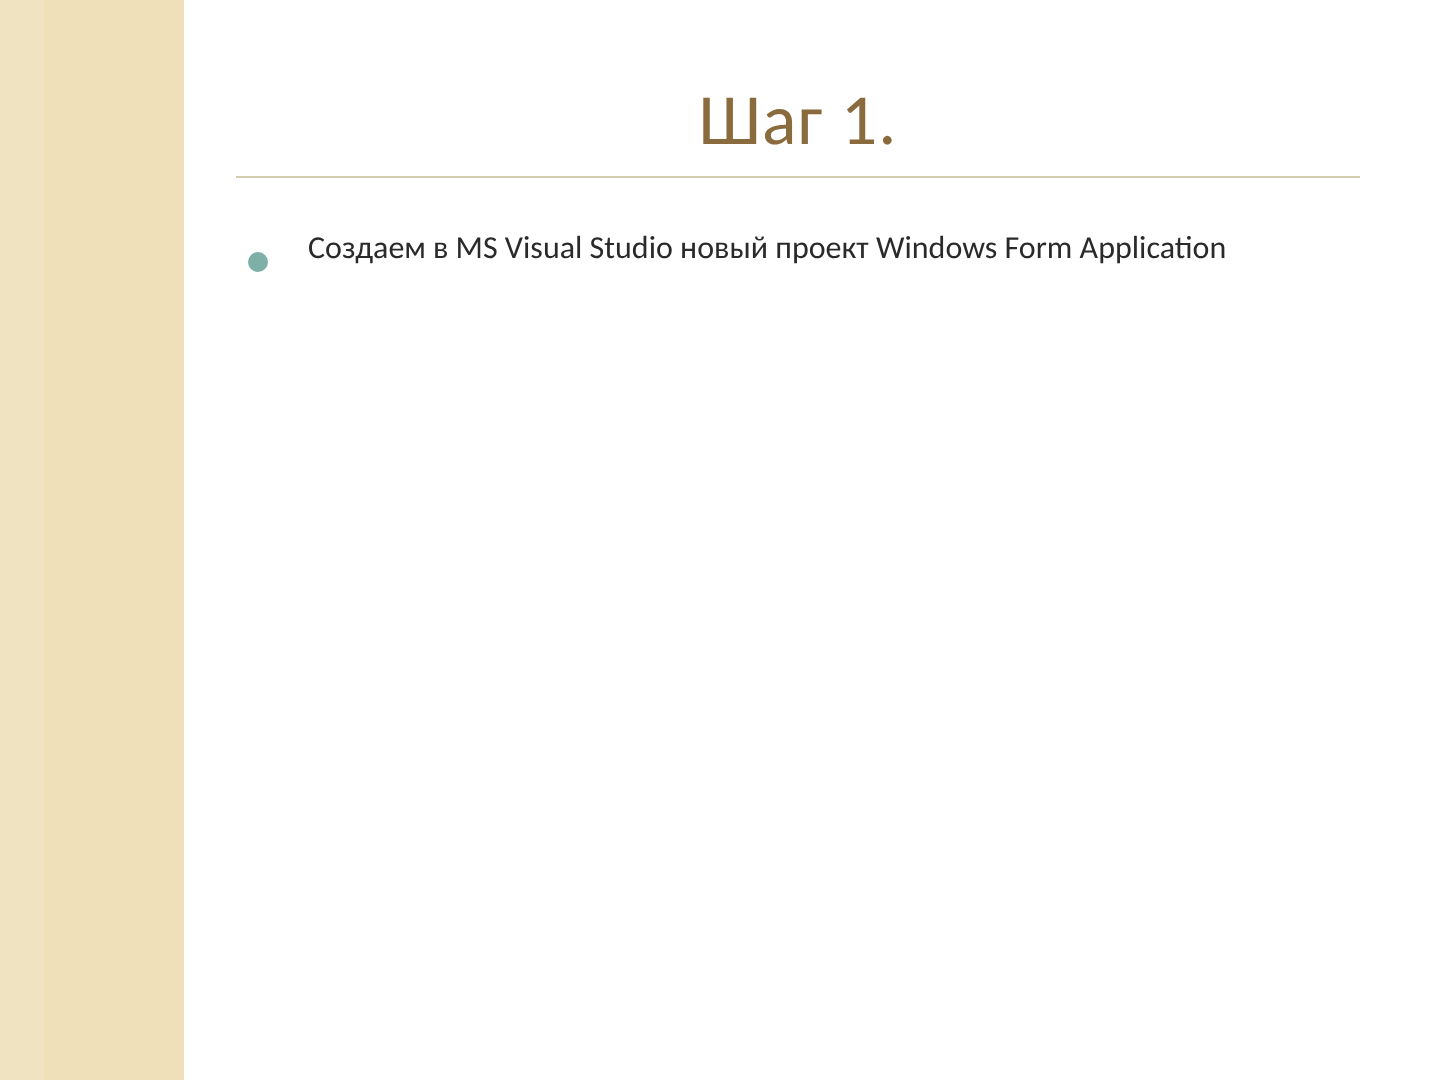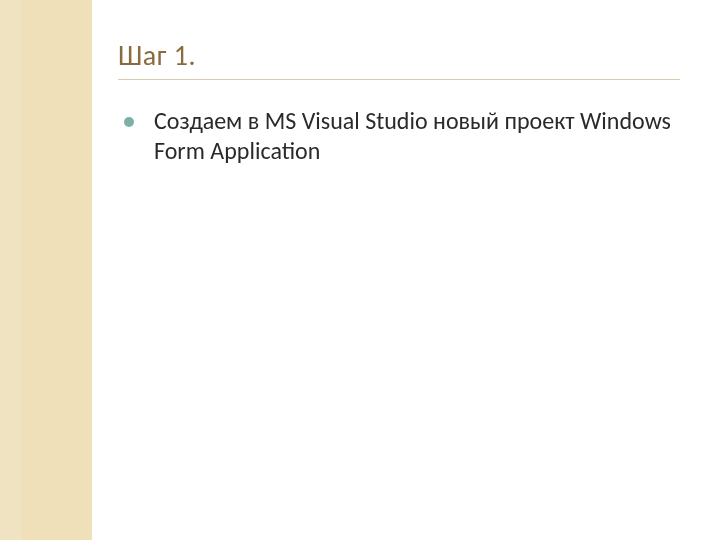--- a/index.html
+++ b/index.html
@@ -31,40 +31,41 @@
       width: 70px;
       background: #efe0ba;
     }
     .content {
       position: absolute;
       left: 118px;
       top: 38px;
       right: 40px;
     }
     .title {
-      font-size: 28px;
+      font-size: 36px;
       font-weight: 400;
       color: #8a6b3e;
       letter-spacing: 0.5px;
       margin-bottom: 6px;
+      text-align: center;
     }
     .title-rule {
       border: none;
       border-top: 1px solid #d7cbb0;
       margin-bottom: 26px;
       width: 100%;
     }
     .bullet-list {
       list-style: none;
       padding-left: 0;
     }
     .bullet-item {
       position: relative;
       padding-left: 36px;
-      font-size: 24px;
+      font-size: 16px;
       line-height: 1.25;
       color: #2a2a2a;
       font-weight: 400;
     }
     .bullet-dot {
       position: absolute;
       left: 6px;
       top: 11px;
       width: 10px;
       height: 10px;

